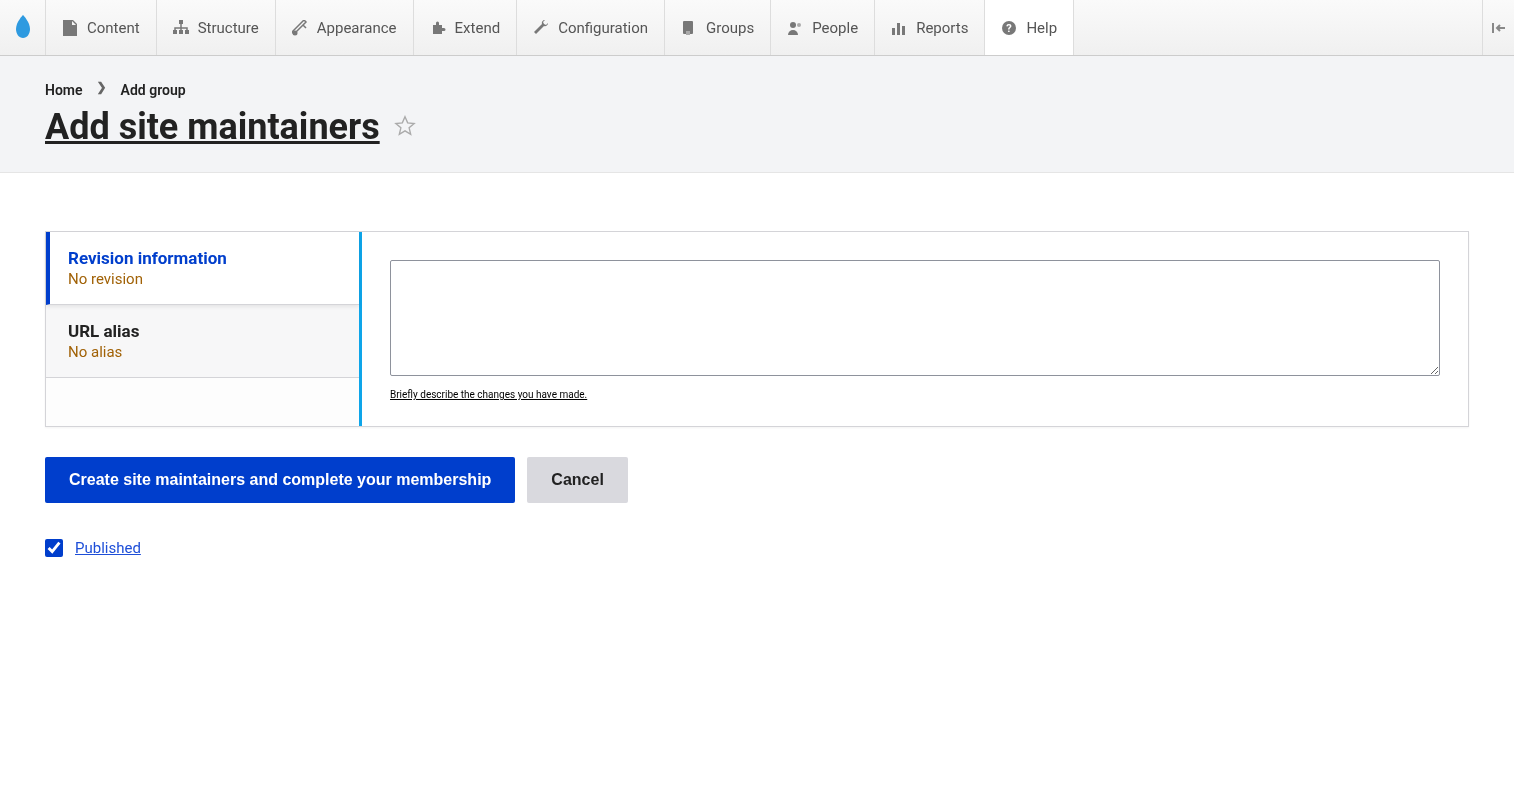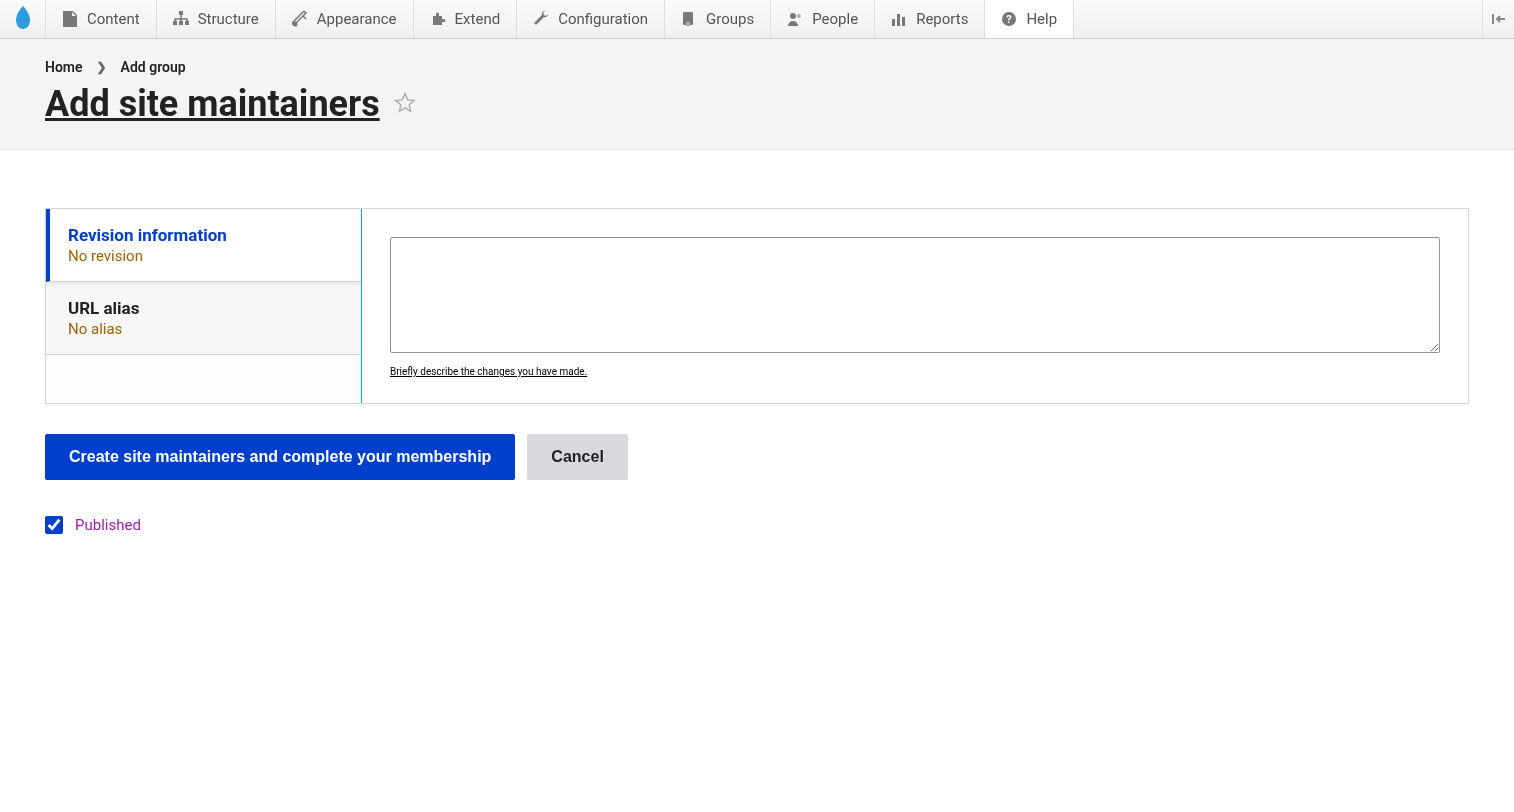--- a/index.html
+++ b/index.html
@@ -13,21 +13,21 @@
       color: #222;
       background: #fff;
     }
     
     
     .admin-toolbar {
       display: flex;
       align-items: stretch;
       background: linear-gradient(to bottom, #fafafa, #f0f0f0);
       border-bottom: 1px solid #ccc;
-      height: 39px;
+      height: 56px;
     }
     .toolbar-logo {
       width: 46px;
       display: flex;
       align-items: center;
       justify-content: center;
       border-right: 1px solid #ddd;
       cursor: pointer;
     }
     .toolbar-item {
@@ -79,20 +79,21 @@
       color: #222;
       margin-bottom: 8px;
     }
     .breadcrumb-sep {
       color: #666;
       font-size: 12px;
     }
     .breadcrumb a {
       color: #222;
       text-decoration: none;
+      margin-top: 6px;
     }
     .page-title-row {
       display: flex;
       align-items: center;
       gap: 14px;
       text-decoration: underline;
     }
     .page-title {
       font-size: 36px;
       font-weight: 700;
@@ -134,21 +135,21 @@
     .vertical-tabs-panel {
       display: flex;
       margin-top: 28px;
       border: 1px solid #d4d4d8;
       background: #fff;
       box-shadow: 0 1px 2px rgba(0,0,0,0.05);
     }
     .vtabs-menu {
       width: 316px;
       background: #fdfdfd;
-      border-right: 1px solid #0ea5e9;
+      border-right: 3px solid #0ea5e9;
     }
     .vtab-item {
       padding: 16px 22px;
       border-bottom: 1px solid #d4d4d8;
       cursor: pointer;
     }
     .vtab-item.selected {
       border-left: 4px solid #003ecc;
       padding-left: 18px;
       background: #fff;
@@ -224,22 +225,23 @@
       gap: 12px;
     }
     .checkbox-input {
       width: 18px;
       height: 18px;
       accent-color: #003ecc;
       cursor: pointer;
     }
     .checkbox-label {
       font-size: 15px;
-      color: #a21caf;
-      cursor: pointer;
+      color: #1d4ed8;
+      cursor: pointer;
+      text-decoration: underline;
     }
   </style>
 </head>
 <body>
 
 <div class="admin-toolbar">
   <div class="toolbar-logo">
     <svg width="22" height="26" viewBox="0 0 22 26" fill="none">
       <path d="M11 0 C11 0 4 7 4 14 C4 19 7 23 11 23 C15 23 18 19 18 14 C18 7 11 0 11 0 Z" fill="#2e9ae0"></path>
     </svg>

